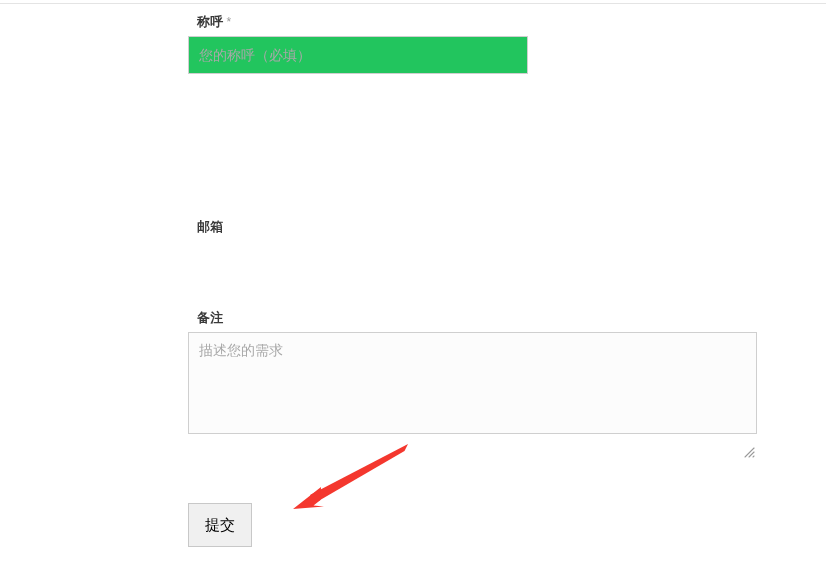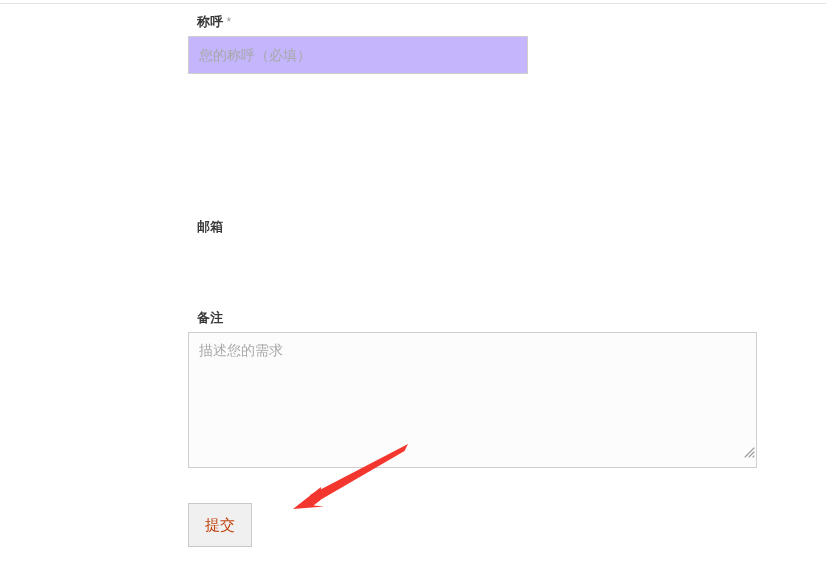--- a/index.html
+++ b/index.html
@@ -56,37 +56,37 @@
     margin-left: 3px;
   }
 
   .text-input {
     display: block;
     box-sizing: border-box;
     width: 340px;
     height: 38px;
     padding: 6px 10px;
     border: 1px solid #cfcfcf;
-    background: #c4b5fd;
+    background: #22c55e;
     font-family: "Liberation Sans", "DejaVu Sans", sans-serif;
     font-size: 14px;
     color: #444444;
     outline: none;
     border-radius: 0;
   }
   .text-input::placeholder {
     color: #a8a8a8;
     opacity: 1;
   }
 
   .textarea-input {
     display: block;
     box-sizing: border-box;
     width: 569px;
-    height: 136px;
+    height: 102px;
     padding: 8px 10px;
     border: 1px solid #cfcfcf;
     background: #fcfcfc;
     font-family: "Liberation Sans", "DejaVu Sans", sans-serif;
     font-size: 14px;
     color: #444444;
     outline: none;
     resize: none;
     border-radius: 0;
     line-height: 18px;
@@ -116,21 +116,21 @@
     position: absolute;
     left: 188px;
     top: 503px;
     width: 64px;
     height: 44px;
     box-sizing: border-box;
     border: 1px solid #c8c8c8;
     background: #f0f0f0;
     font-family: "Liberation Sans", "DejaVu Sans", sans-serif;
     font-size: 15px;
-    color: #c2410c;
+    color: #000000;
     cursor: pointer;
     border-radius: 0;
     padding: 0;
     line-height: 42px;
     text-align: center;
   }
 
   .annotation-arrow {
     position: absolute;
     left: 280px;

